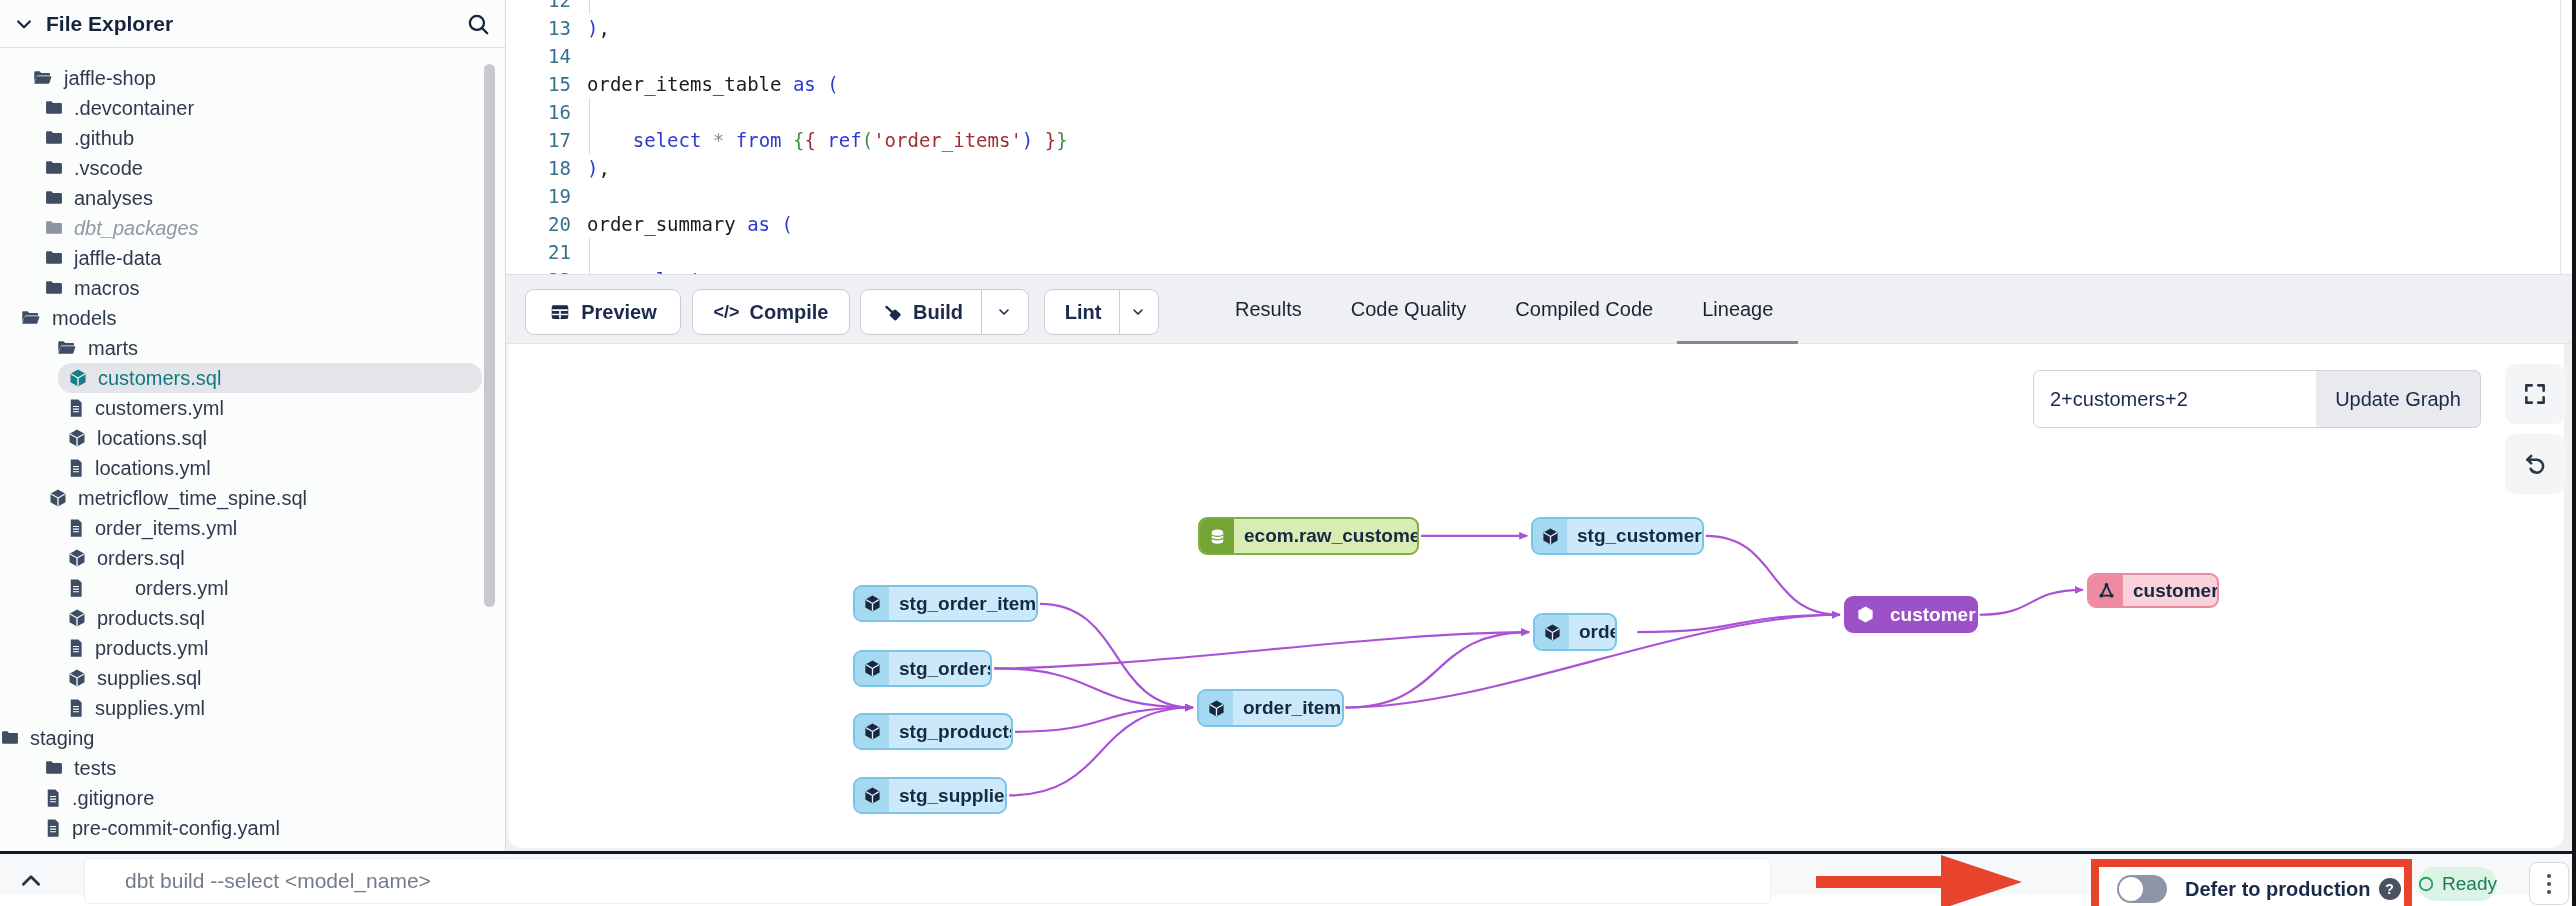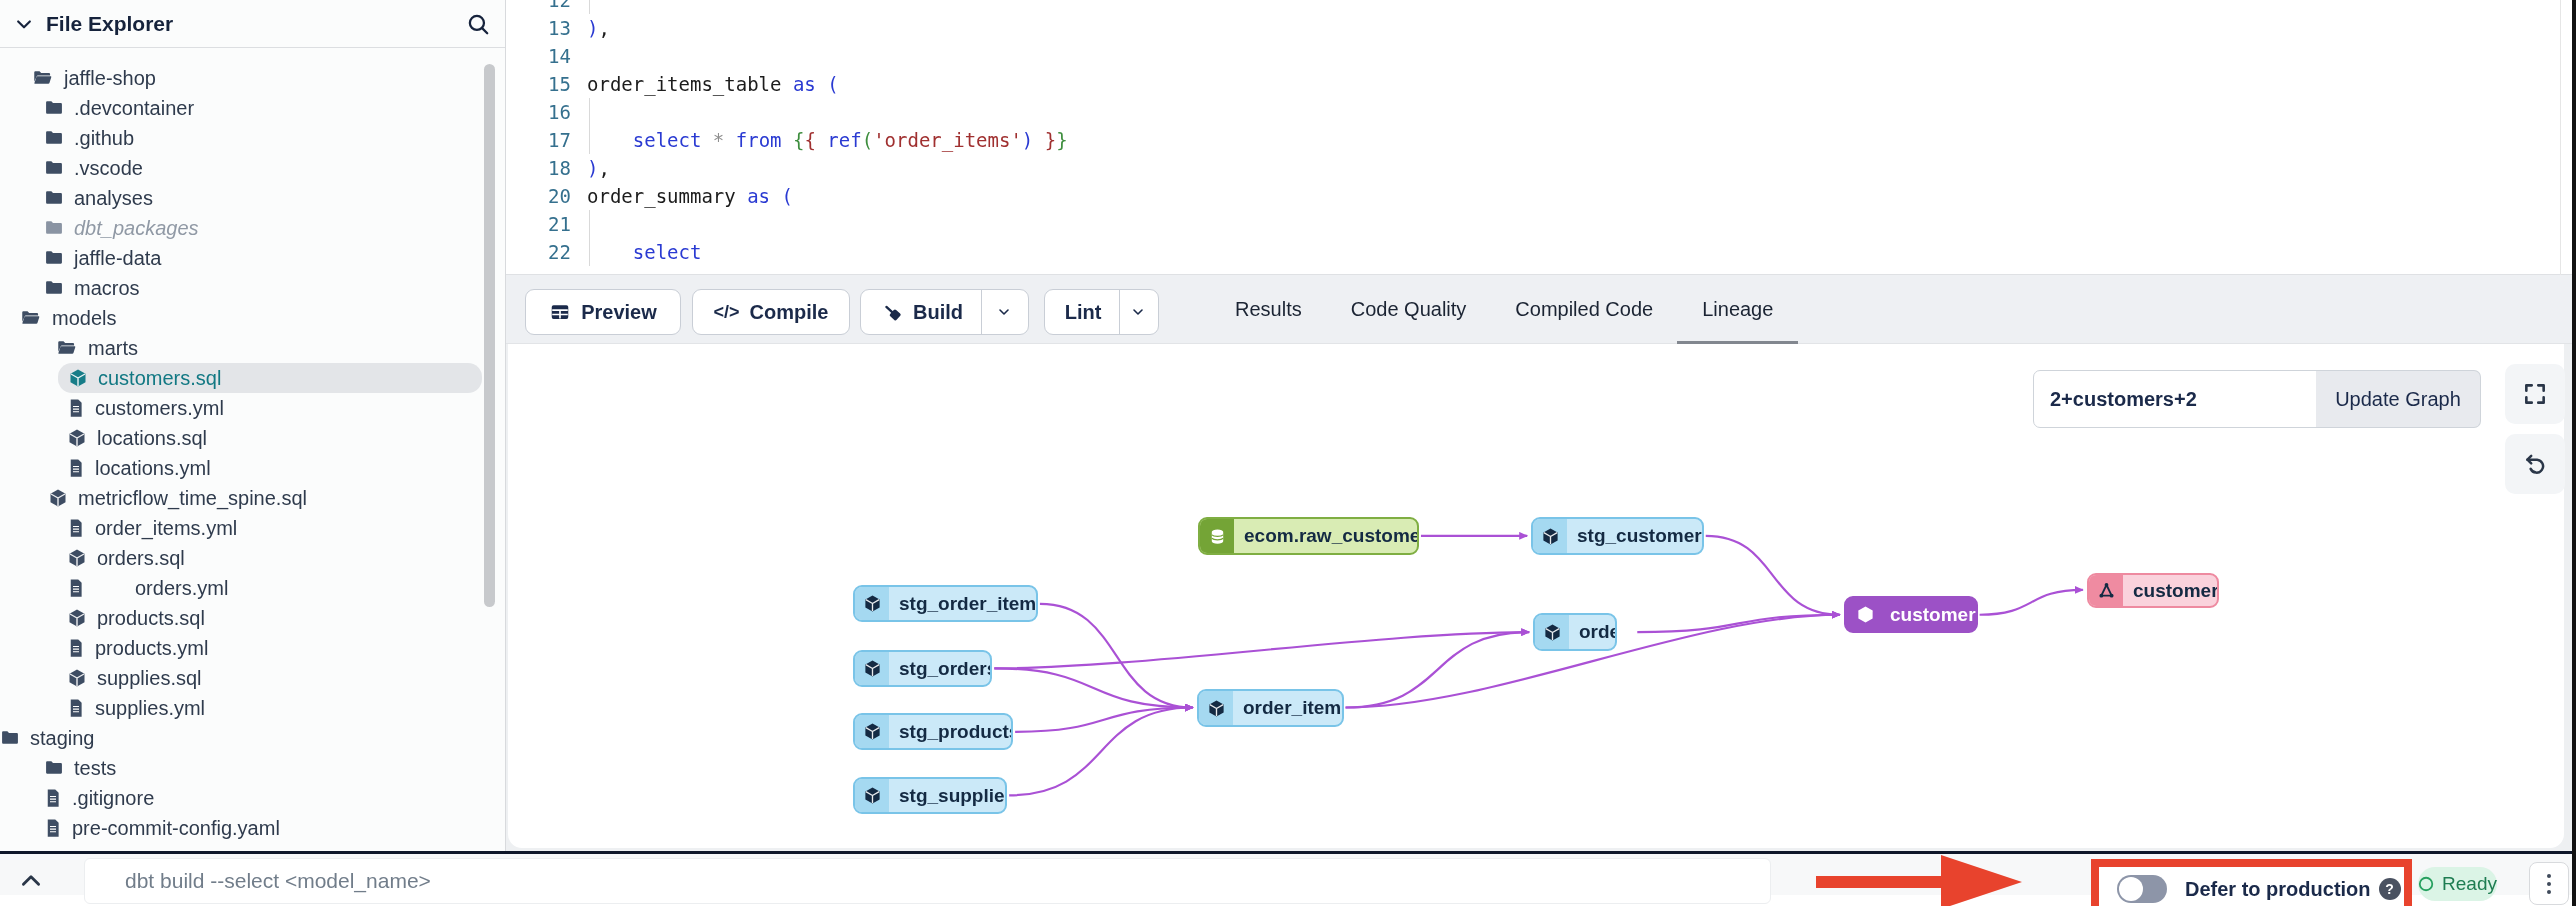--- a/index.html
+++ b/index.html
@@ -341,20 +341,24 @@
         </div>
         <div class="eline">
           <span class="lnum">17</span>
           <span class="lcode"><i class="g"></i><span class="tk-d">    </span><span class="tk-k">select</span><span class="tk-d"> </span><span class="tk-g">*</span><span class="tk-d"> </span><span class="tk-k">from</span><span class="tk-d"> </span><span class="tk-gr">{</span><span class="tk-r">{</span><span class="tk-d"> </span><span class="tk-k">ref</span><span class="tk-gr">(</span><span class="tk-r">'order_items'</span><span class="tk-k">)</span><span class="tk-d"> </span><span class="tk-r">}</span><span class="tk-gr">}</span></span>
         </div>
         <div class="eline">
           <span class="lnum">18</span>
           <span class="lcode"><span class="tk-k">)</span><span class="tk-d">,</span></span>
         </div>
         <div class="eline">
+          <span class="lnum">19</span>
+          <span class="lcode"></span>
+        </div>
+        <div class="eline">
           <span class="lnum">20</span>
           <span class="lcode"><span class="tk-d">order_summary </span><span class="tk-k">as</span><span class="tk-k"> </span><span class="tk-k">(</span></span>
         </div>
         <div class="eline">
           <span class="lnum">21</span>
           <span class="lcode"><i class="g"></i></span>
         </div>
         <div class="eline">
           <span class="lnum">22</span>
           <span class="lcode"><i class="g"></i><span class="tk-d">    </span><span class="tk-k">select</span></span>
@@ -409,21 +413,21 @@
         <div class="tab">Results</div>
         <div class="tab">Code Quality</div>
         <div class="tab">Compiled Code</div>
         <div class="tab active">Lineage</div>
       </div>
   </div>
 
   <div id="lineage">
     <div id="lpanel"></div>
   </div>
-  <div id="graph-search" style="left:2033px;top:370px;font-weight:bold;">
+  <div id="graph-search" style="left:2033px;top:370px;">
     <span>2+customers+2</span>
   </div>
   <div id="update-graph">
     <span>Update Graph</span>
   </div>
   <div class="gicon-btn" style="top:364px;">
     <svg width="26" height="26" viewBox="0 0 24 24" fill="none" stroke="#2a3648" stroke-width="2.4" stroke-linecap="round" stroke-linejoin="round">
         <path d="M4 9V4h5"></path>
         <path d="M15 4h5v5"></path>
         <path d="M20 15v5h-5"></path>

